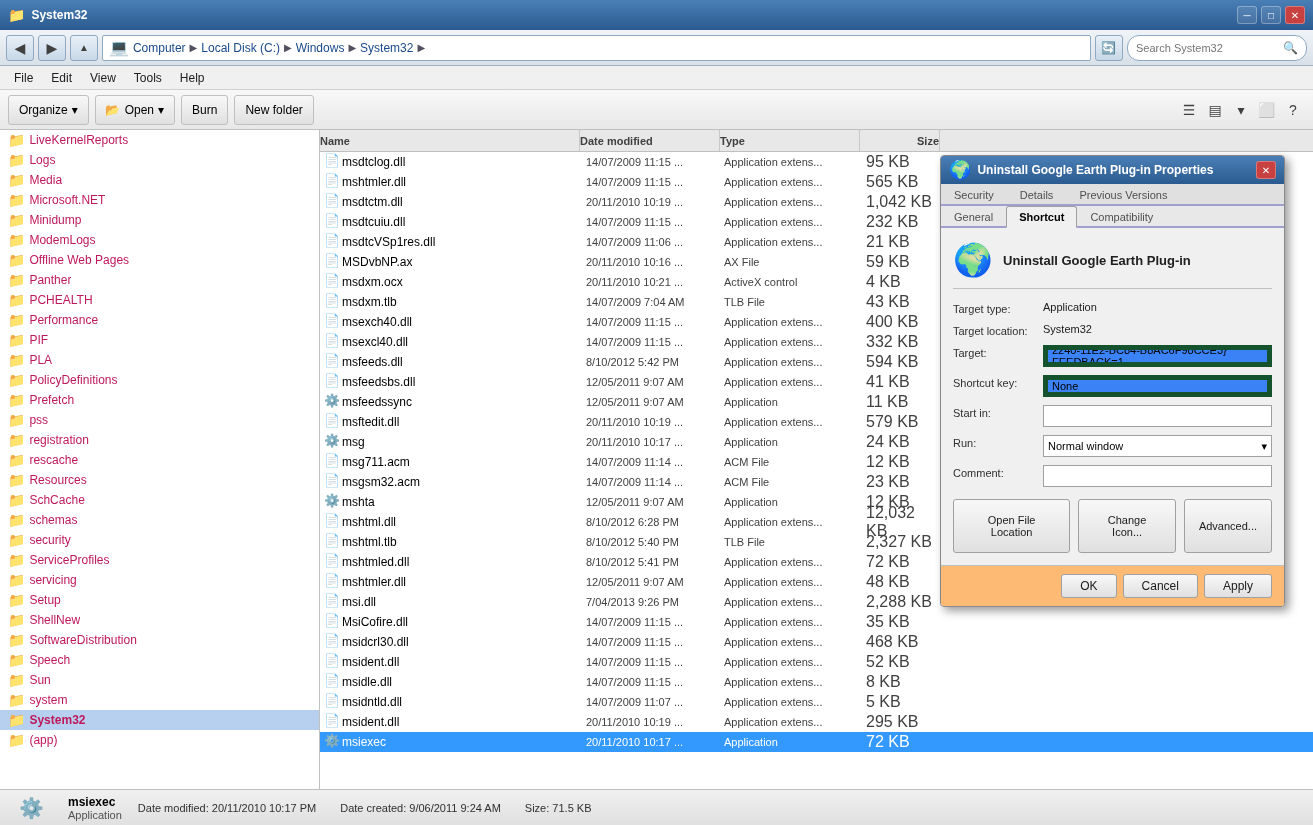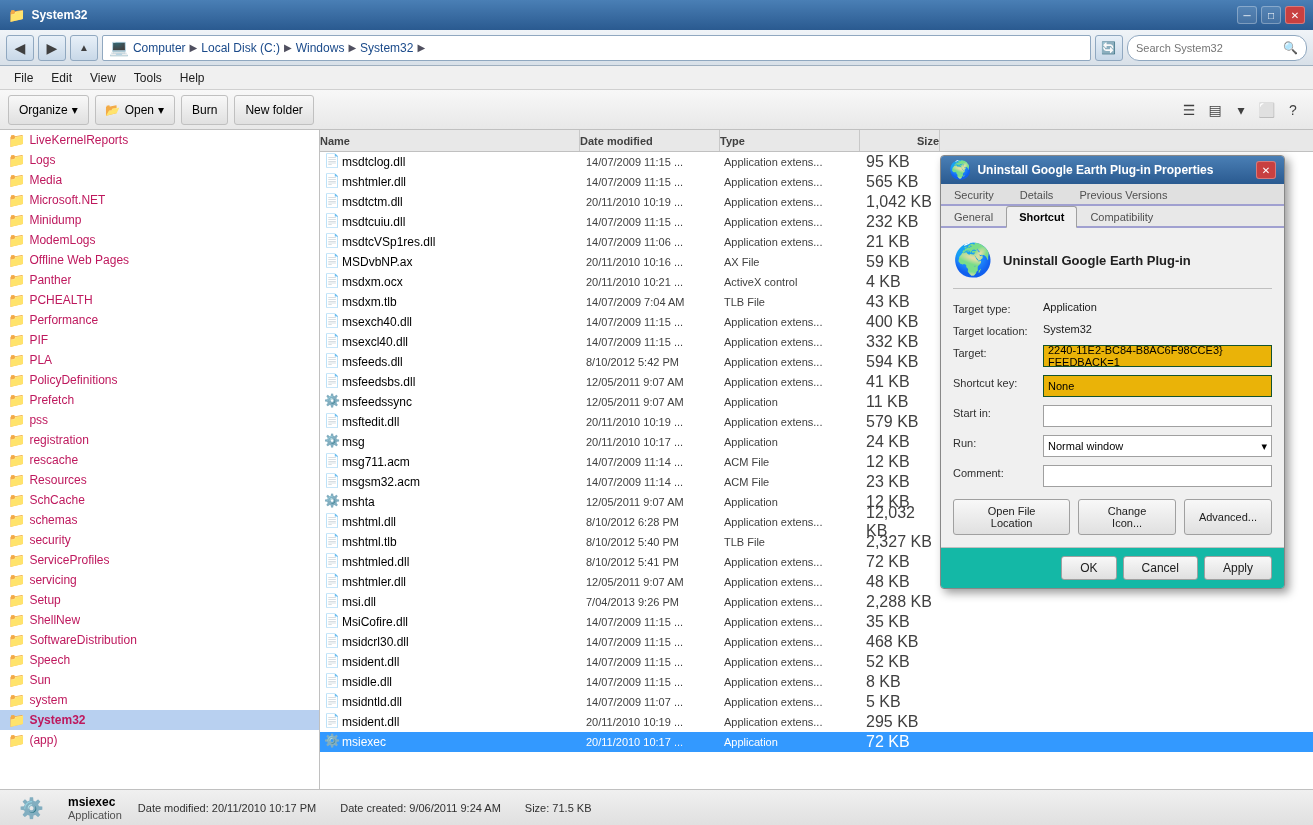--- a/index.html
+++ b/index.html
@@ -81,27 +81,27 @@
 
     
     .dialog-body { padding: 12px; background: #f0f0f0; }
     .dialog-app-header { display: flex; align-items: center; gap: 10px; margin-bottom: 12px; padding-bottom: 8px; border-bottom: 1px solid #c0c0c0; }
     .dialog-app-icon { font-size: 32px; width: 40px; height: 40px; display: flex; align-items: center; justify-content: center; }
     .dialog-app-name { font-size: 13px; font-weight: bold; color: #202020; }
 
     .dialog-field { display: flex; align-items: flex-start; margin-bottom: 8px; }
     .dialog-field-label { width: 90px; font-size: 11px; color: #303030; flex-shrink: 0; padding-top: 2px; }
     .dialog-field-value { flex: 1; font-size: 11px; color: #202020; word-break: break-all; }
-    .dialog-field-input { flex: 1; height: 22px; border: 1px solid #14532d; background: #eab308; padding: 0 4px; font-size: 11px; }
+    .dialog-field-input { flex: 1; height: 22px; border: 5px solid #14532d; background: #3b82f6; padding: 0 4px; font-size: 11px; }
     .dialog-field-select { flex: 1; height: 22px; border: 1px solid #a0a0a0; background: white; padding: 0 4px; font-size: 11px; display: flex; align-items: center; justify-content: space-between; cursor: pointer; }
 
     .dialog-action-row { display: flex; gap: 8px; margin-top: 12px; }
-    .dialog-action-btn { padding: 5px 14px; background: linear-gradient(to bottom, #f8f8f8, #e0e0e0); border: 1px solid #a0a0a0; border-radius: 3px; cursor: pointer; font-size: 11px; color: #202020; }
-
-    .dialog-footer { display: flex; justify-content: flex-end; gap: 6px; padding: 8px 12px; border-top: 1px solid #c0c0c0; background: #14b8a6; border-radius: 0 0 3px 3px; }
+    .dialog-action-btn { padding: 14px 14px; background: linear-gradient(to bottom, #f8f8f8, #e0e0e0); border: 1px solid #a0a0a0; border-radius: 3px; cursor: pointer; font-size: 11px; color: #202020; }
+
+    .dialog-footer { display: flex; justify-content: flex-end; gap: 6px; padding: 8px 12px; border-top: 1px solid #c0c0c0; background: #fdba74; border-radius: 0 0 3px 3px; }
     .dialog-footer-btn { padding: 4px 18px; background: linear-gradient(to bottom, #f8f8f8, #e0e0e0); border: 1px solid #a0a0a0; border-radius: 3px; cursor: pointer; font-size: 12px; color: #202020; min-width: 50px; }
 
     
     ::-webkit-scrollbar { width: 14px; }
     ::-webkit-scrollbar-track { background: #f0f0f0; }
     ::-webkit-scrollbar-thumb { background: #b0b8c8; border: 1px solid #9098a8; border-radius: 2px; }
   </style>
 </head>
 <body>
 

